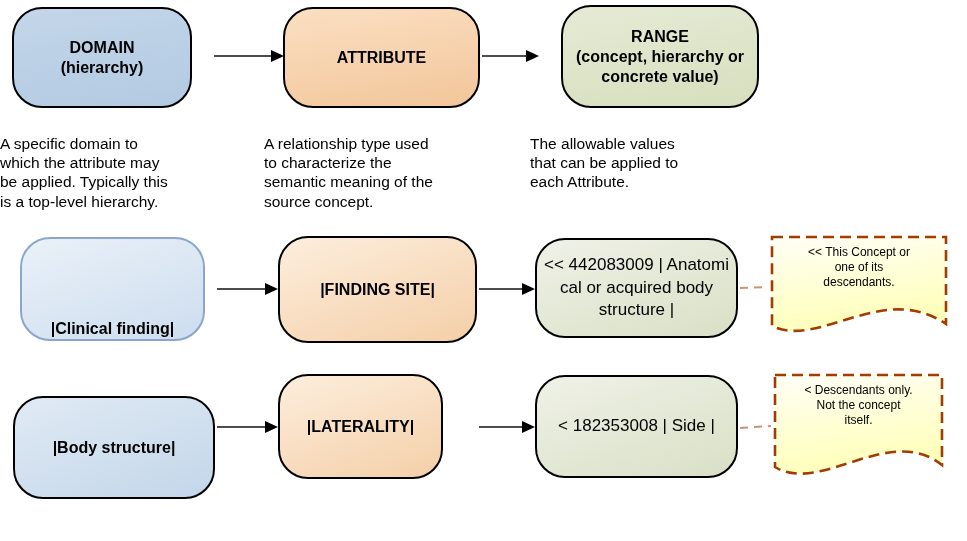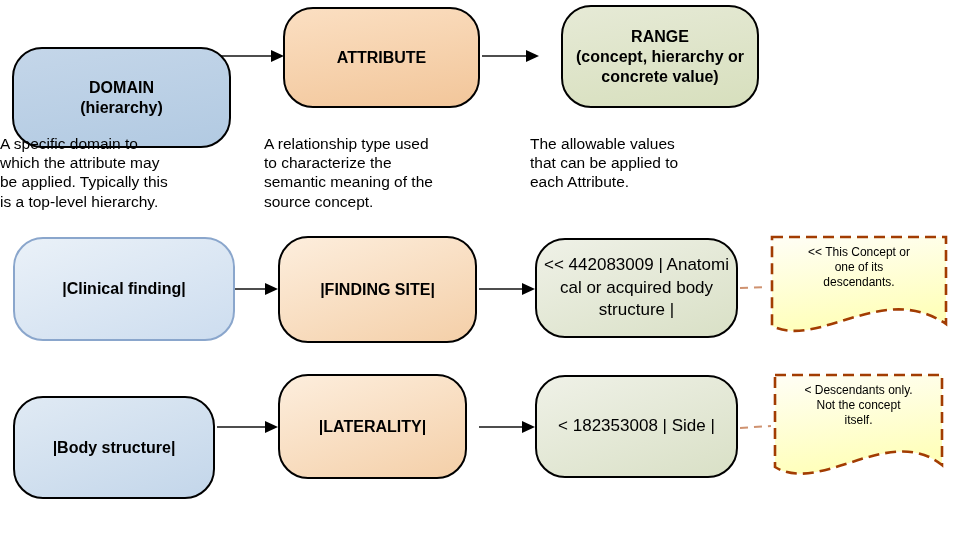--- a/index.html
+++ b/index.html
@@ -27,33 +27,33 @@
   .orange-light{background:linear-gradient(160deg,#fdeedd 0%,#f4cfa8 100%);}
   .green-flat  {background:linear-gradient(170deg,#e6ead6 0%,#d7dfbd 100%);margin-left:23px;}
   .green-light {background:linear-gradient(160deg,#eff1e7 0%,#d9e0c6 100%);}
   .range-text{font-weight:normal;font-size:17px;line-height:1.35;}
   .desc{
     position:absolute;z-index:1;
     white-space:pre-line;
     font-size:15.5px;line-height:1.24;font-weight:normal;
   }
   
-  .b-domain{left:12px;top:7px;width:219px;height:101px;margin-top:40px;}
+  .b-domain{left:12px;top:7px;width:180px;height:101px;}
   .b-attr  {left:283px;top:7px;width:197px;height:101px;}
   .b-range {left:538px;top:5px;width:198px;height:103px;}
   .d-domain{left:0px;top:134px;width:232px;}
   .d-attr  {left:264px;top:134px;width:236px;}
   .d-range {left:530px;top:134px;width:216px;}
   
-  .b-cf  {left:13px;top:237px;width:222px;height:104px;}
+  .b-cf  {left:20px;top:237px;width:185px;height:104px;align-items:flex-end;}
   .b-fs  {left:278px;top:236px;width:199px;height:107px;}
   .b-anat{left:535px;top:238px;width:203px;height:100px;padding:0 2px;}
   
   .b-bs  {left:13px;top:375px;width:202px;height:103px;margin-top:21px;}
-  .b-lat {left:278px;top:374px;width:189px;height:105px;}
+  .b-lat {left:278px;top:374px;width:165px;height:105px;}
   .b-side{left:535px;top:375px;width:203px;height:103px;}
   
   .note{position:absolute;z-index:1;}
   .note svg{display:block;}
   .note-text{
     position:absolute;left:0;top:12px;width:100%;
     text-align:center;white-space:pre-line;
     font-size:12px;line-height:1.24;font-weight:normal;
   }
   .n1{left:769px;top:233px;width:180px;height:104px;}

